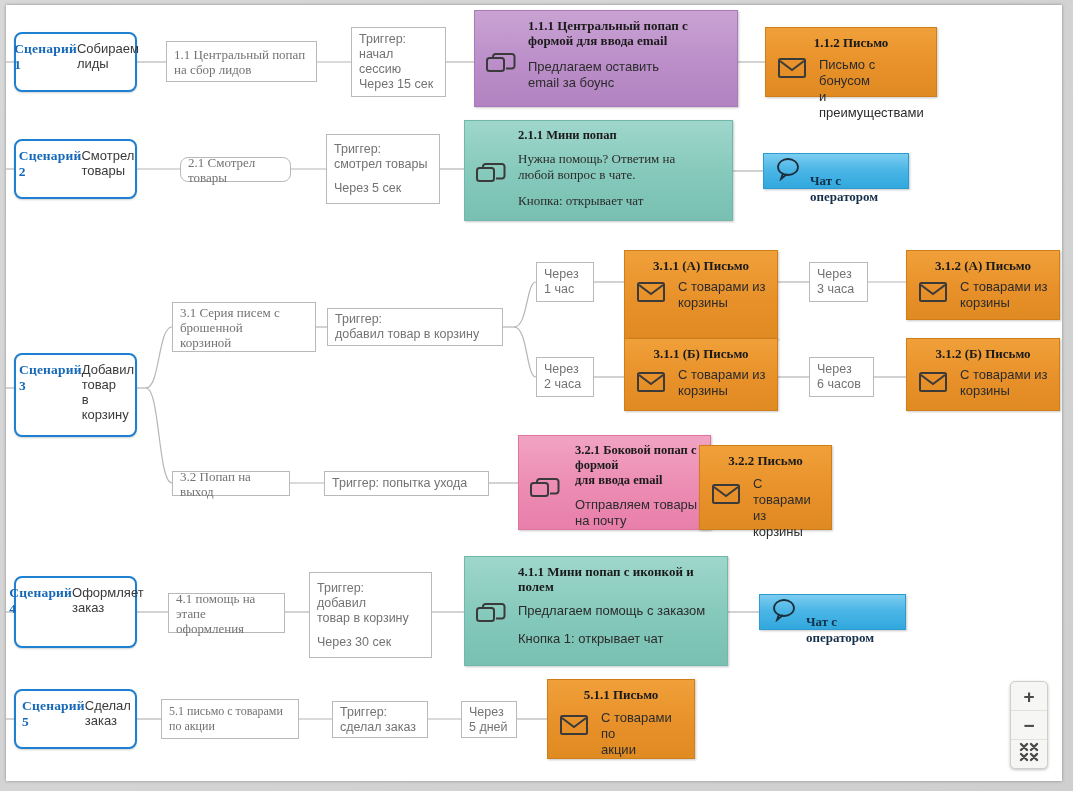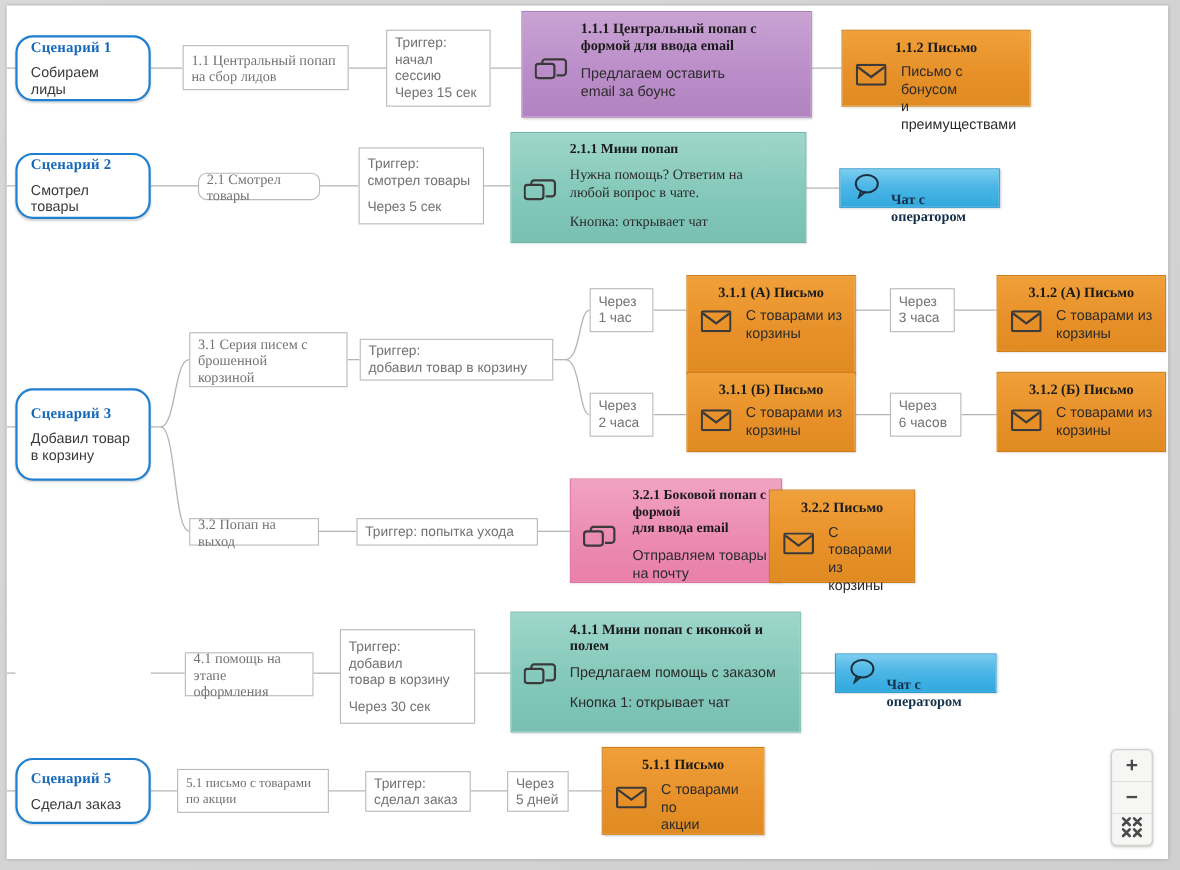--- a/index.html
+++ b/index.html
@@ -22,25 +22,25 @@
     overflow:hidden;
   }
   #links{position:absolute;left:0;top:0;width:1056px;height:776px;pointer-events:none;}
 
   
   .node{position:absolute;box-sizing:border-box;}
 
   
   .scenario{
     border:2px solid #1f7fd0;
-    border-radius:16px;
+    border-radius:8px;
     background:#ffffff;
     box-shadow:0 1px 2px rgba(0,0,0,.18);
     padding:7px 10px 8px 12px;
-    display:flex;flex-direction:column;justify-content:center;
+    display:flex;flex-direction:row;justify-content:center;
   }
   .scenario .s-title{
     color:#1569b8;font-weight:bold;font-size:13.5px;
     font-family:"Liberation Serif", serif;
     letter-spacing:.2px;margin-bottom:7px;
   }
   .scenario .s-sub{color:#3a3a3a;font-size:13px;line-height:15px;}
 
   
   .plain{
@@ -349,20 +349,25 @@
           <rect x="1" y="1" width="26" height="18" rx="1.5" fill="none" stroke="#3a3a3a" stroke-width="2"></rect>
           <path d="M2 3 L14 12 L26 3" fill="none" stroke="#3a3a3a" stroke-width="2"></path>
         </svg>
       </div>
       <div class="c-title">3.2.2 Письмо</div>
       <div class="c-body" style="margin-top:8px;white-space:pre-line;">С товарами
 из
 корзины</div>
     </div>
 
+    <div class="node scenario" style="left:8px;top:571px;width:123px;height:72px;">
+      <div class="s-title">Сценарий 4</div>
+      <div class="s-sub" style="white-space:pre-line;">Оформляет
+заказ</div>
+    </div>
 
     <div class="node plain serif" style="left:162px;top:588px;width:117px;height:40px;white-space:pre-line;">4.1 помощь на
 этапе оформления</div>
 
     <div class="node plain" style="left:303px;top:567px;width:123px;height:86px;">
       <div>Триггер:</div>
       <div>добавил</div>
       <div>товар в корзину</div>
       <div class="gap"></div>
       <div>Через 30 сек</div>

